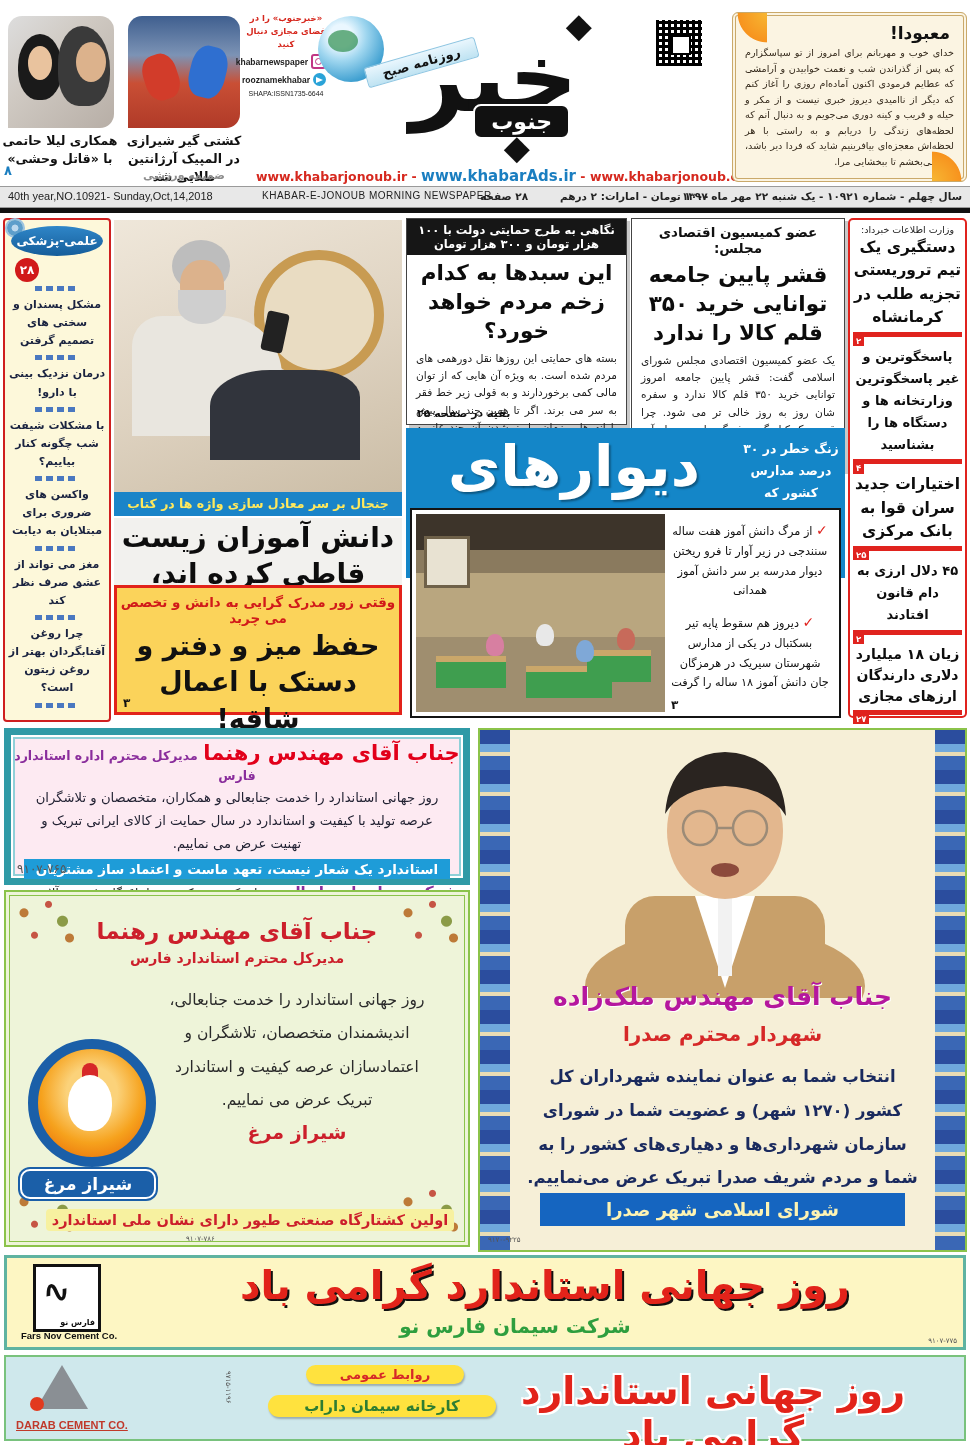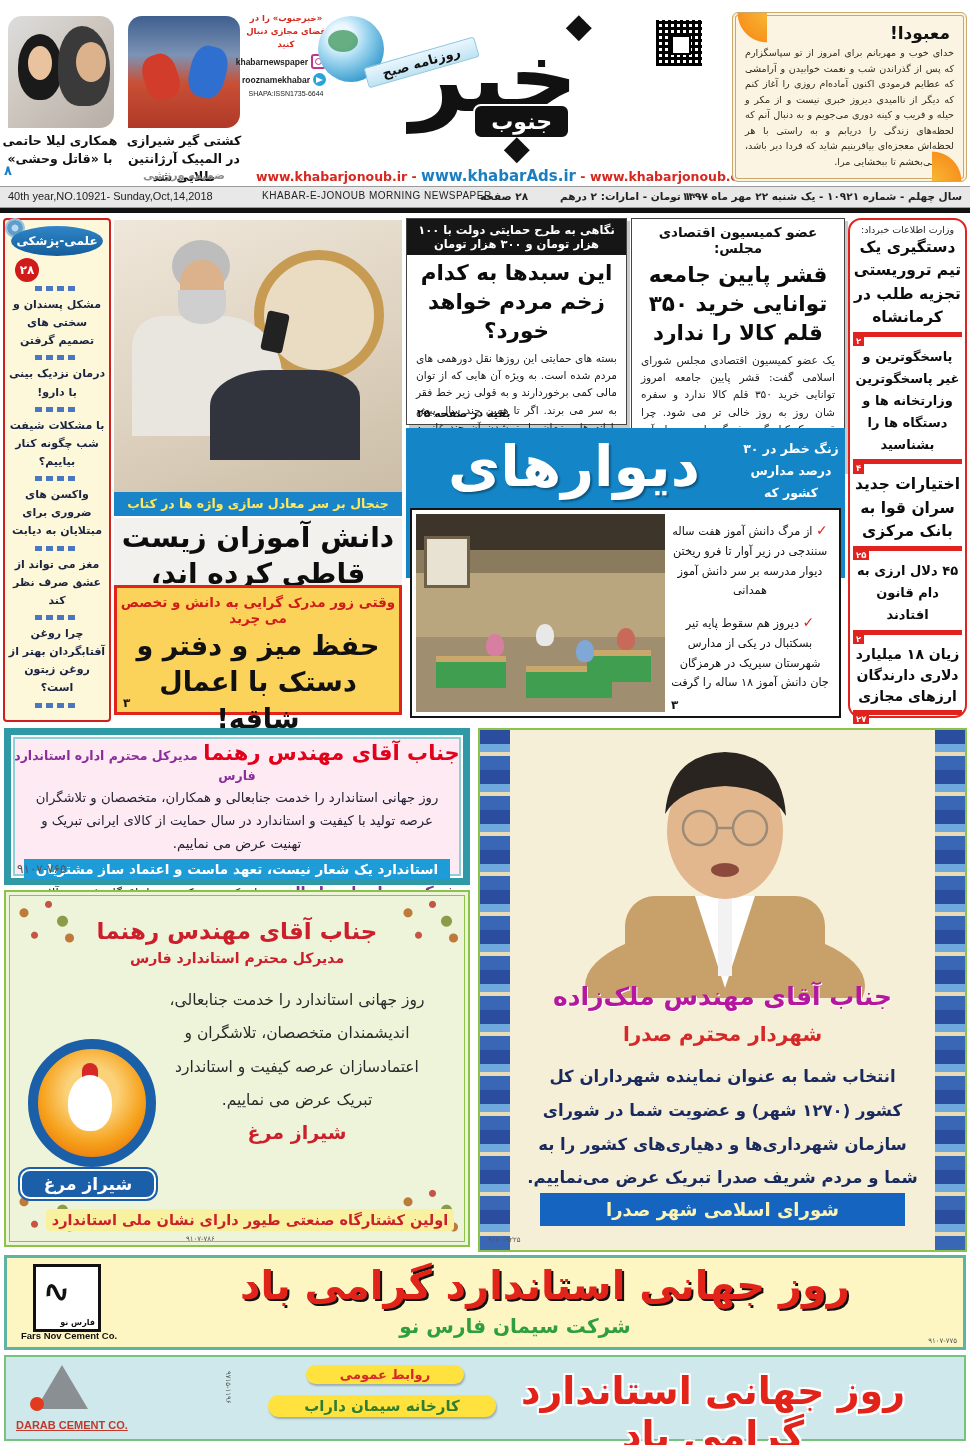--- a/index.html
+++ b/index.html
@@ -114,21 +114,21 @@
   .storybox{left:410px;top:508px;width:431px;height:210px;background:#fff;border:2px solid #141414;box-sizing:border-box;display:flex;}
   .sb-text{width:158px;padding:8px 10px 4px 2px;font-size:11.3px;line-height:1.72;color:#111;text-align:center;position:relative;}
   .check{color:#e0231e;font-weight:900;font-size:14px;}
   .sb-pg{position:absolute;left:2px;bottom:0;font-weight:900;font-size:12px;}
   .sb-photo{flex:1;margin:4px;position:relative;overflow:hidden;
      background:linear-gradient(180deg,#3d342a 0 18%,#8a7a5e 18% 30%,#b9a67f 30% 62%,#9f8e6f 62% 100%);}
   .sb-window{position:absolute;left:8px;top:22px;width:40px;height:46px;background:#e8e2d2;border:3px solid #6f6149;}
   .desk-row{position:absolute;width:70px;height:26px;background:#3f9e4f;border-top:6px solid #caa76a;}
   .kid{position:absolute;width:18px;height:22px;border-radius:50% 50% 40% 40%;}
   
-  .rightcol{left:848px;top:218px;width:119px;height:500px;border:2px solid #e0231e;border-radius:13px;box-sizing:border-box;background:#fff;}
+  .rightcol{left:848px;top:218px;width:119px;height:500px;border:2px solid #e0231e;border-radius:5px;box-sizing:border-box;background:#fff;}
   .rc-kick{font-size:9.5px;color:#222;text-align:center;margin-top:4px;}
   .rc-title{font-weight:900;color:#0d0d0d;text-align:center;line-height:1.5;padding:1px 3px;}
   .rc-big{font-size:15.5px;}
   .rc-small{font-size:13px;font-weight:700;line-height:1.7;}
   .rc-bar{position:relative;height:5px;background:#e0231e;margin:2px 3px 8px;}
   .rc-bar b{position:absolute;right:auto;left:0;top:4px;background:#e0231e;color:#fff;font-size:8.5px;line-height:1.2;padding:0 3px;}
   
   .ad-alborz{left:4px;top:728px;width:466px;height:157px;background:#fdeaf2;border:7px solid #2f9aa6;box-sizing:border-box;
              box-shadow:inset 0 0 0 2px #fff,inset 0 0 0 4px #8fd0d8;text-align:center;}
   .al-title{margin-top:6px;font-weight:900;}

